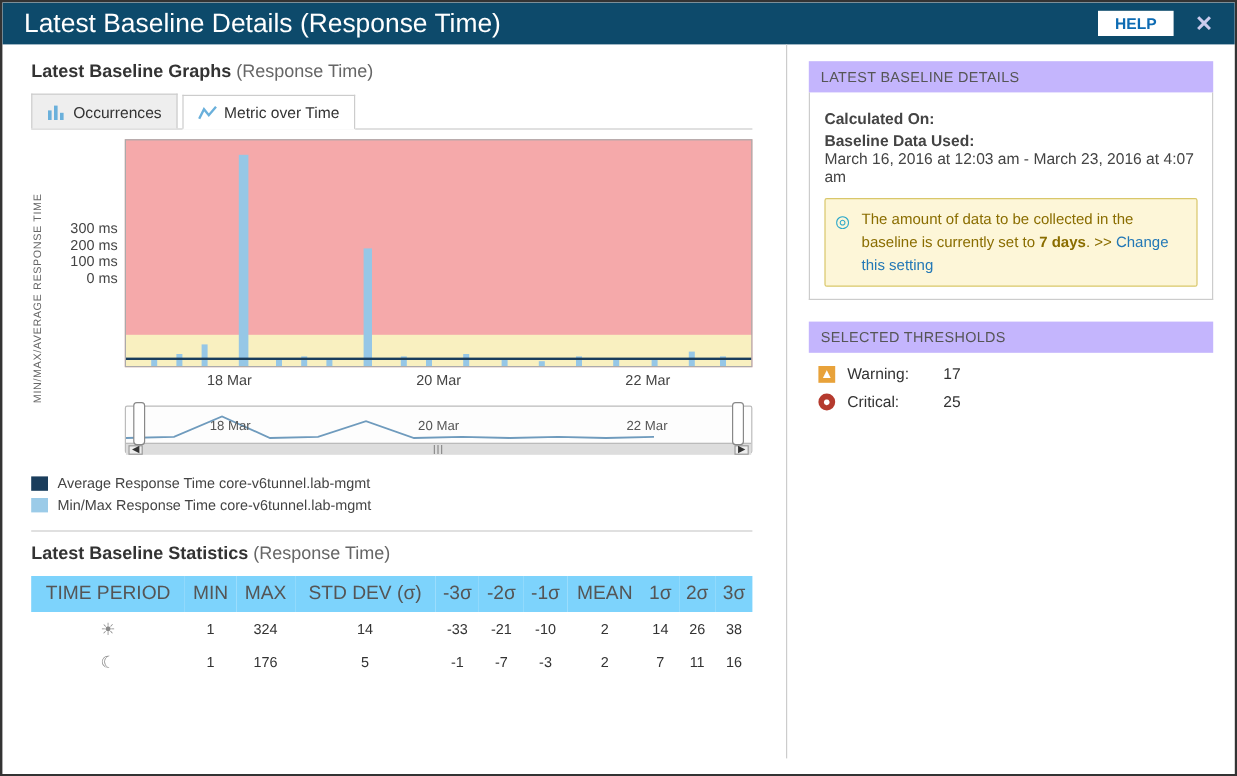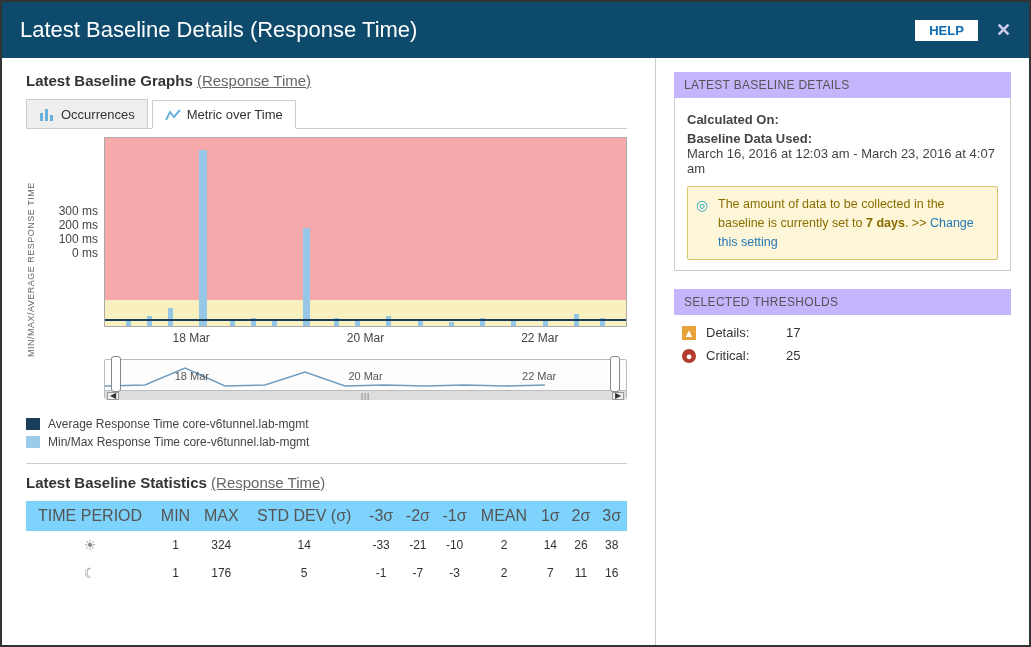--- a/index.html
+++ b/index.html
@@ -13,21 +13,21 @@
   overflow: hidden;
   border: 2px solid #333;
 }
 .header {
   background: #0d4a6b;
   color: #fff;
   padding: 10px 18px;
   display: flex;
   align-items: center;
   justify-content: space-between;
-  height: 56px;
+  height: 35px;
 }
 .header h1 { font-weight: 400; font-size: 22px; }
 .header-right { display: flex; align-items: center; gap: 18px; }
 .help-btn {
   background: #fff;
   color: #0d6bb3;
   border: none;
   padding: 3px 14px;
   font-weight: bold;
   font-size: 13px;
@@ -36,21 +36,21 @@
 .close-icon { font-size: 18px; color: #cce; cursor: pointer; font-weight: bold; }
 .content { display: flex; height: calc(100% - 48px); }
 .left {
   width: 654px;
   padding: 14px 28px 12px 24px;
   border-right: 1px solid #ccc;
   overflow: hidden;
 }
 .right { flex: 1; padding: 14px 18px; }
 .section-title { font-size: 15px; color: #333; margin-bottom: 10px; }
-.section-title .sub { font-weight: 400; color: #666; text-decoration: underline; }
+.section-title .sub { font-weight: 400; color: #666; }
 .tabs { display: flex; border-bottom: 1px solid #ccc; margin-bottom: 8px; }
 .tab {
   border: 1px solid #ccc;
   border-bottom: none;
   padding: 6px 12px;
   display: flex;
   align-items: center;
   gap: 6px;
   cursor: pointer;
   font-size: 13px;
@@ -351,21 +351,21 @@
           <span>The amount of data to be collected in the baseline is currently set to </span><b>7 days</b><span>. &gt;&gt; </span><a href="#">Change this setting</a>
         </div>
       </div>
     </div>
 
     <div class="panel">
       <div class="panel-header">SELECTED THRESHOLDS</div>
       <div class="threshold-list">
         <div class="threshold-row">
           <span class="t-icon" style="background:#e8a23a">▲</span>
-          <span class="t-label">Details:</span>
+          <span class="t-label">Warning:</span>
           <span class="t-val">17</span>
         </div>
         <div class="threshold-row">
           <span class="t-icon" style="background:#b53a2e;border-radius:50%">●</span>
           <span class="t-label">Critical:</span>
           <span class="t-val">25</span>
         </div>
       </div>
     </div>
   </div>

